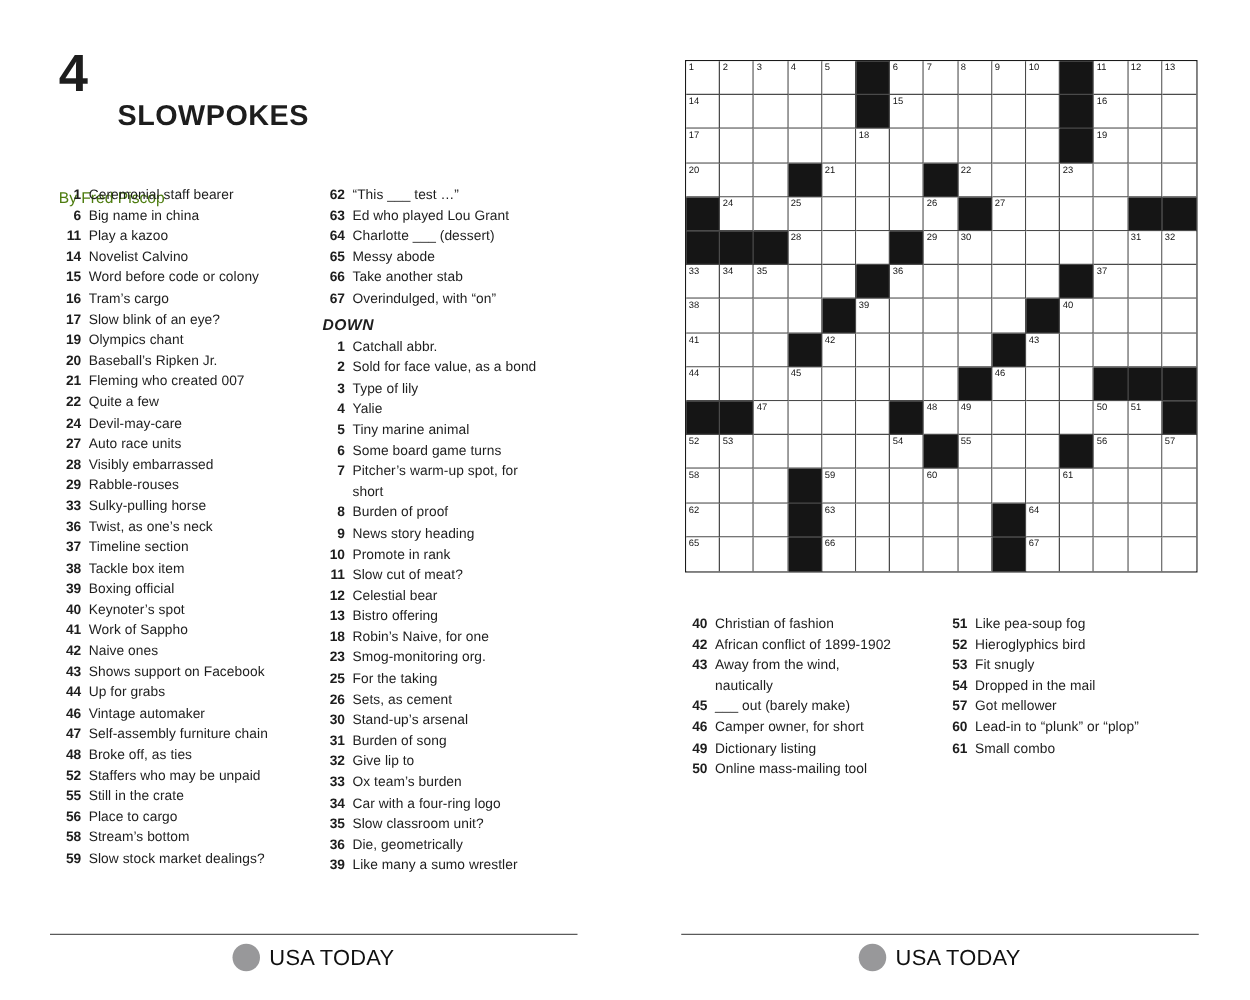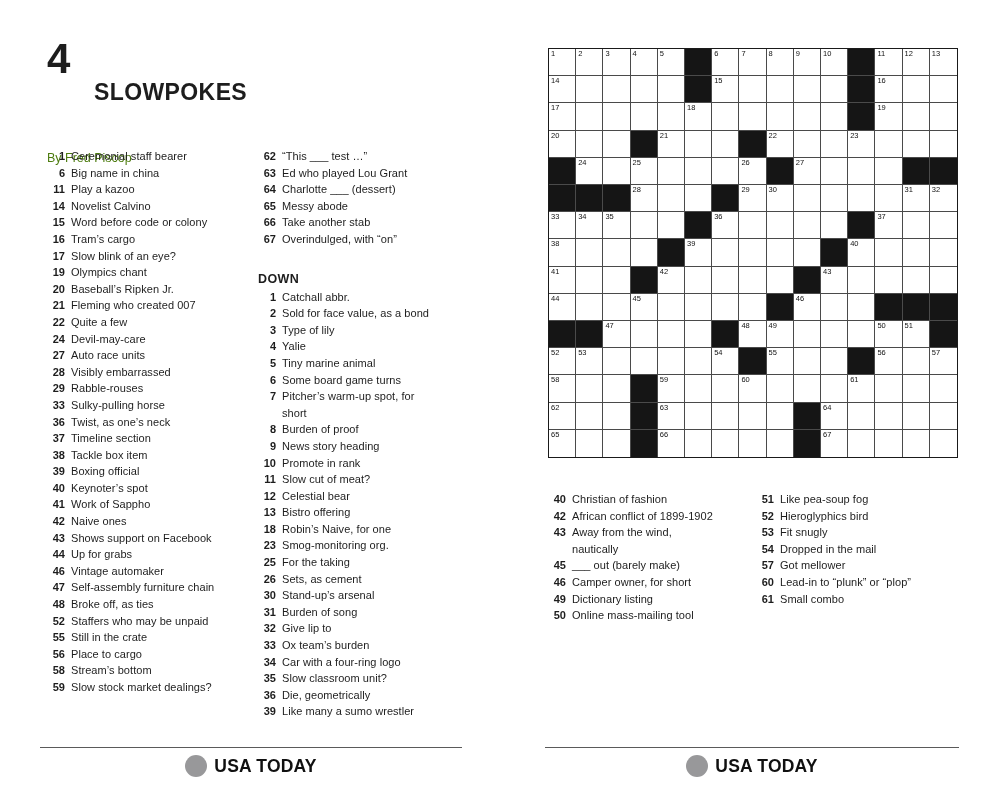--- a/index.html
+++ b/index.html
@@ -14,21 +14,21 @@
   #byline{position:absolute;left:47px;top:104px;font-size:12.5px;color:#4d7c0f;margin-top:47px;}
 
   
   .clcol{position:absolute;}
   #left-col1{left:47px;top:148px;width:212px;}
   #left-col2{left:258px;top:148px;width:216px;}
   #right-col1{left:548px;top:491px;width:212px;}
   #right-col2{left:756px;top:491px;width:206px;}
 
   .list-header{font-weight:bold;font-size:12.5px;letter-spacing:0.4px;line-height:16px;margin-bottom:1px;}
-  .down-header{margin-top:23px;margin-bottom:2px;}
+  .down-header{margin-top:4px;margin-bottom:2px;font-style:italic;}
   .clue{display:flex;align-items:flex-start;font-size:11px;line-height:16.6px;}
   .cnum{width:18px;min-width:18px;text-align:right;font-weight:bold;margin-right:6px;}
   .ctext{white-space:pre-line;letter-spacing:0.05px;}
 
   
   #grid{
     position:absolute;left:548px;top:48px;width:410px;height:410px;
     display:grid;grid-template-columns:repeat(15,1fr);grid-template-rows:repeat(15,1fr);
     border:1.5px solid #1a1a1a;box-sizing:border-box;background:#fff;
   }
@@ -38,21 +38,21 @@
   .cell.black{background:#151515;}
   .cell .num{position:absolute;top:1px;left:2px;font-size:7.5px;line-height:8px;color:#111;}
 
   
   .footer{position:absolute;}
   #footer-left{left:40px;top:747px;width:422px;}
   #footer-right{left:545px;top:747px;width:414px;}
   .rule{border-top:1px solid #5a5a5a;height:0;}
   .logo{display:flex;align-items:center;justify-content:center;margin-top:7px;}
   .dot{width:22px;height:22px;border-radius:50%;background:#98989a;margin-right:7px;flex:0 0 auto;}
-  .brand{font-weight:bold;font-size:17.5px;letter-spacing:0.2px;color:#101010;}
+  .brand{font-weight:normal;font-size:17.5px;letter-spacing:0.2px;color:#101010;}
 </style>
 </head>
 <body>
 
 <div id="puzzle-number">4</div>
 <div id="puzzle-title">SLOWPOKES</div>
 <div id="byline">By Fred Piscop</div>
 
 <div class="clcol" id="left-col1">
   <div>

